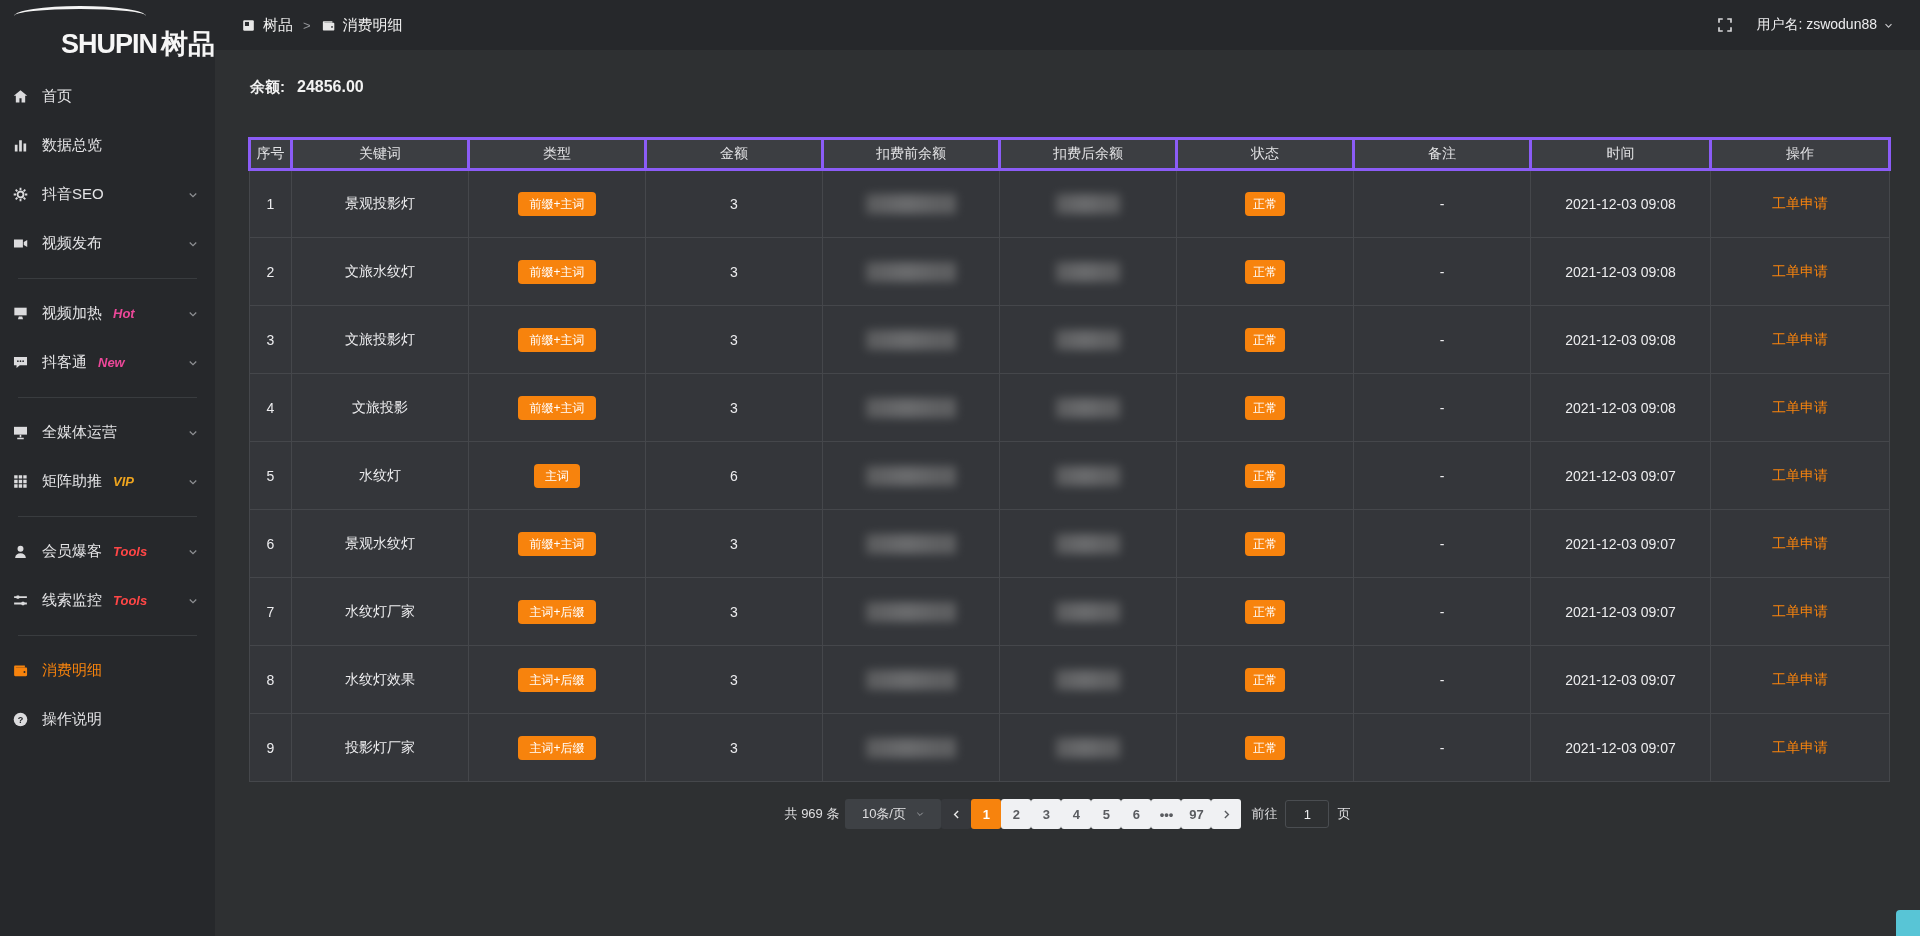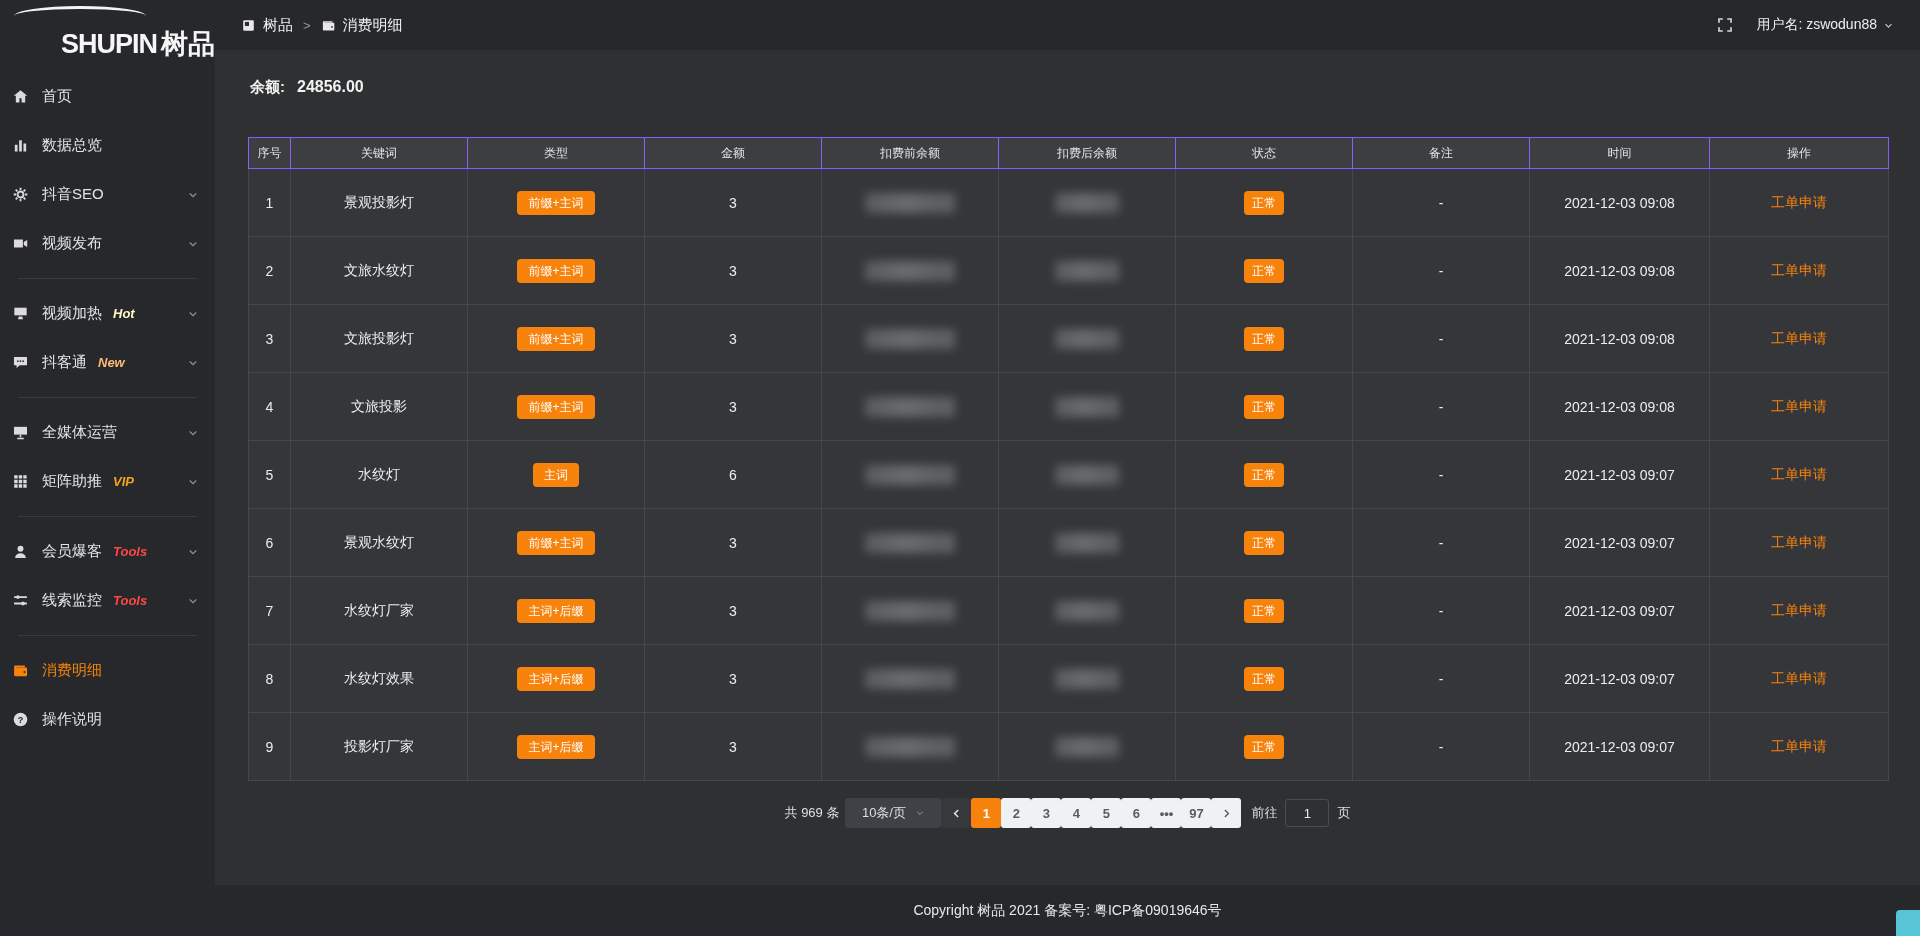--- a/index.html
+++ b/index.html
@@ -40,21 +40,21 @@
   .fs-btn{width:18px;height:18px;color:#D8D8DA;cursor:pointer;}
   .user{display:flex;align-items:center;gap:6px;font-size:14px;color:#EDEDEF;cursor:pointer;}
   .user .icn{width:11px;height:11px;color:#C9C9CB;}
 
   .content{flex:1;padding:0 33px;position:relative;min-height:0;}
   .balance{margin:28px 2px 40px;font-size:15px;font-weight:bold;color:#F2F2F2;}
   .balance-value{margin-left:12px;font-size:16px;}
 
   
   table{width:100%;border-collapse:collapse;table-layout:fixed;}
-  th{height:31px;background:#3C3E42;font-size:12px;font-weight:400;color:#E3E3E5;border:1px solid #8b5cf6;}
+  th{height:31px;background:#3C3E42;font-size:14px;font-weight:400;color:#E3E3E5;border:3px solid #8b5cf6;}
   td{height:68px;background:#34363A;text-align:center;font-size:14px;color:#EDEDEF;border:1px solid #45474B;}
   .badge{display:inline-block;background:var(--accent);color:#fff;font-size:12px;border-radius:4px;padding:6px 11px;line-height:1;white-space:nowrap;text-align:center;}
   .badge.status{padding:6px 8px;}
   .blur-blob{display:inline-block;height:20px;border-radius:2px;vertical-align:middle;
     background:linear-gradient(90deg,#7E7E7E,#A0A0A0 45%,#888 80%);filter:blur(5px);opacity:.5;}
   .blur-blob.wide{width:90px;}
   .blur-blob.narrow{width:64px;}
   .action{color:var(--accent);cursor:pointer;}
 
   
@@ -130,38 +130,38 @@
       </div>
       <div class="nav-divider"></div>
       <div class="nav-item">
         <span class="icn main-icn">
           <svg viewBox="0 0 24 24">
             <path d="M3.3 3.8h17.4v10.8H3.3z" fill="currentColor"></path>
             <path d="M9.6 16.2h4.8l1.2 4H8.4z" fill="currentColor"></path>
           </svg>
         </span>
         <span class="nav-label">视频加热</span>
-        <span class="nav-tag" style="color: #fef9c3;">Hot</span>
+        <span class="nav-tag" style="color: #ec4899;">Hot</span>
         <span class="icn nav-chev">
           <svg viewBox="0 0 24 24">
             <path d="M5.5 9l6.5 6.5L18.5 9" fill="none" stroke="currentColor" stroke-width="2.4"></path>
           </svg>
         </span>
       </div>
       <div class="nav-item">
         <span class="icn main-icn">
           <svg viewBox="0 0 24 24">
             <path d="M2.8 4.2h18.4v11.8H11l-4.6 3.8v-3.8H2.8z" fill="currentColor"></path>
             <circle cx="8.3" cy="10.1" r="1.2" fill="#26282B"></circle>
             <circle cx="12" cy="10.1" r="1.2" fill="#26282B"></circle>
             <circle cx="15.7" cy="10.1" r="1.2" fill="#26282B"></circle>
           </svg>
         </span>
         <span class="nav-label">抖客通</span>
-        <span class="nav-tag" style="color: #fdba74;">New</span>
+        <span class="nav-tag" style="color: #ec4899;">New</span>
         <span class="icn nav-chev">
           <svg viewBox="0 0 24 24">
             <path d="M5.5 9l6.5 6.5L18.5 9" fill="none" stroke="currentColor" stroke-width="2.4"></path>
           </svg>
         </span>
       </div>
       <div class="nav-divider"></div>
       <div class="nav-item">
         <span class="icn main-icn">
           <svg viewBox="0 0 24 24">
@@ -460,18 +460,15 @@
           </span>
         </div>
         <div class="pg-jump">
           <span>前往</span>
           <input class="pg-input" value="1" style="">
           <span>页</span>
         </div>
       </div>
   </main>
 
-  <footer class="footer">
-    <span>Copyright 树品 2021 备案号: 粤ICP备09019646号</span>
-  </footer>
 </div>
 
 <div class="widget" style="background: rgb(88, 197, 214);"></div>
 
 </body></html>

